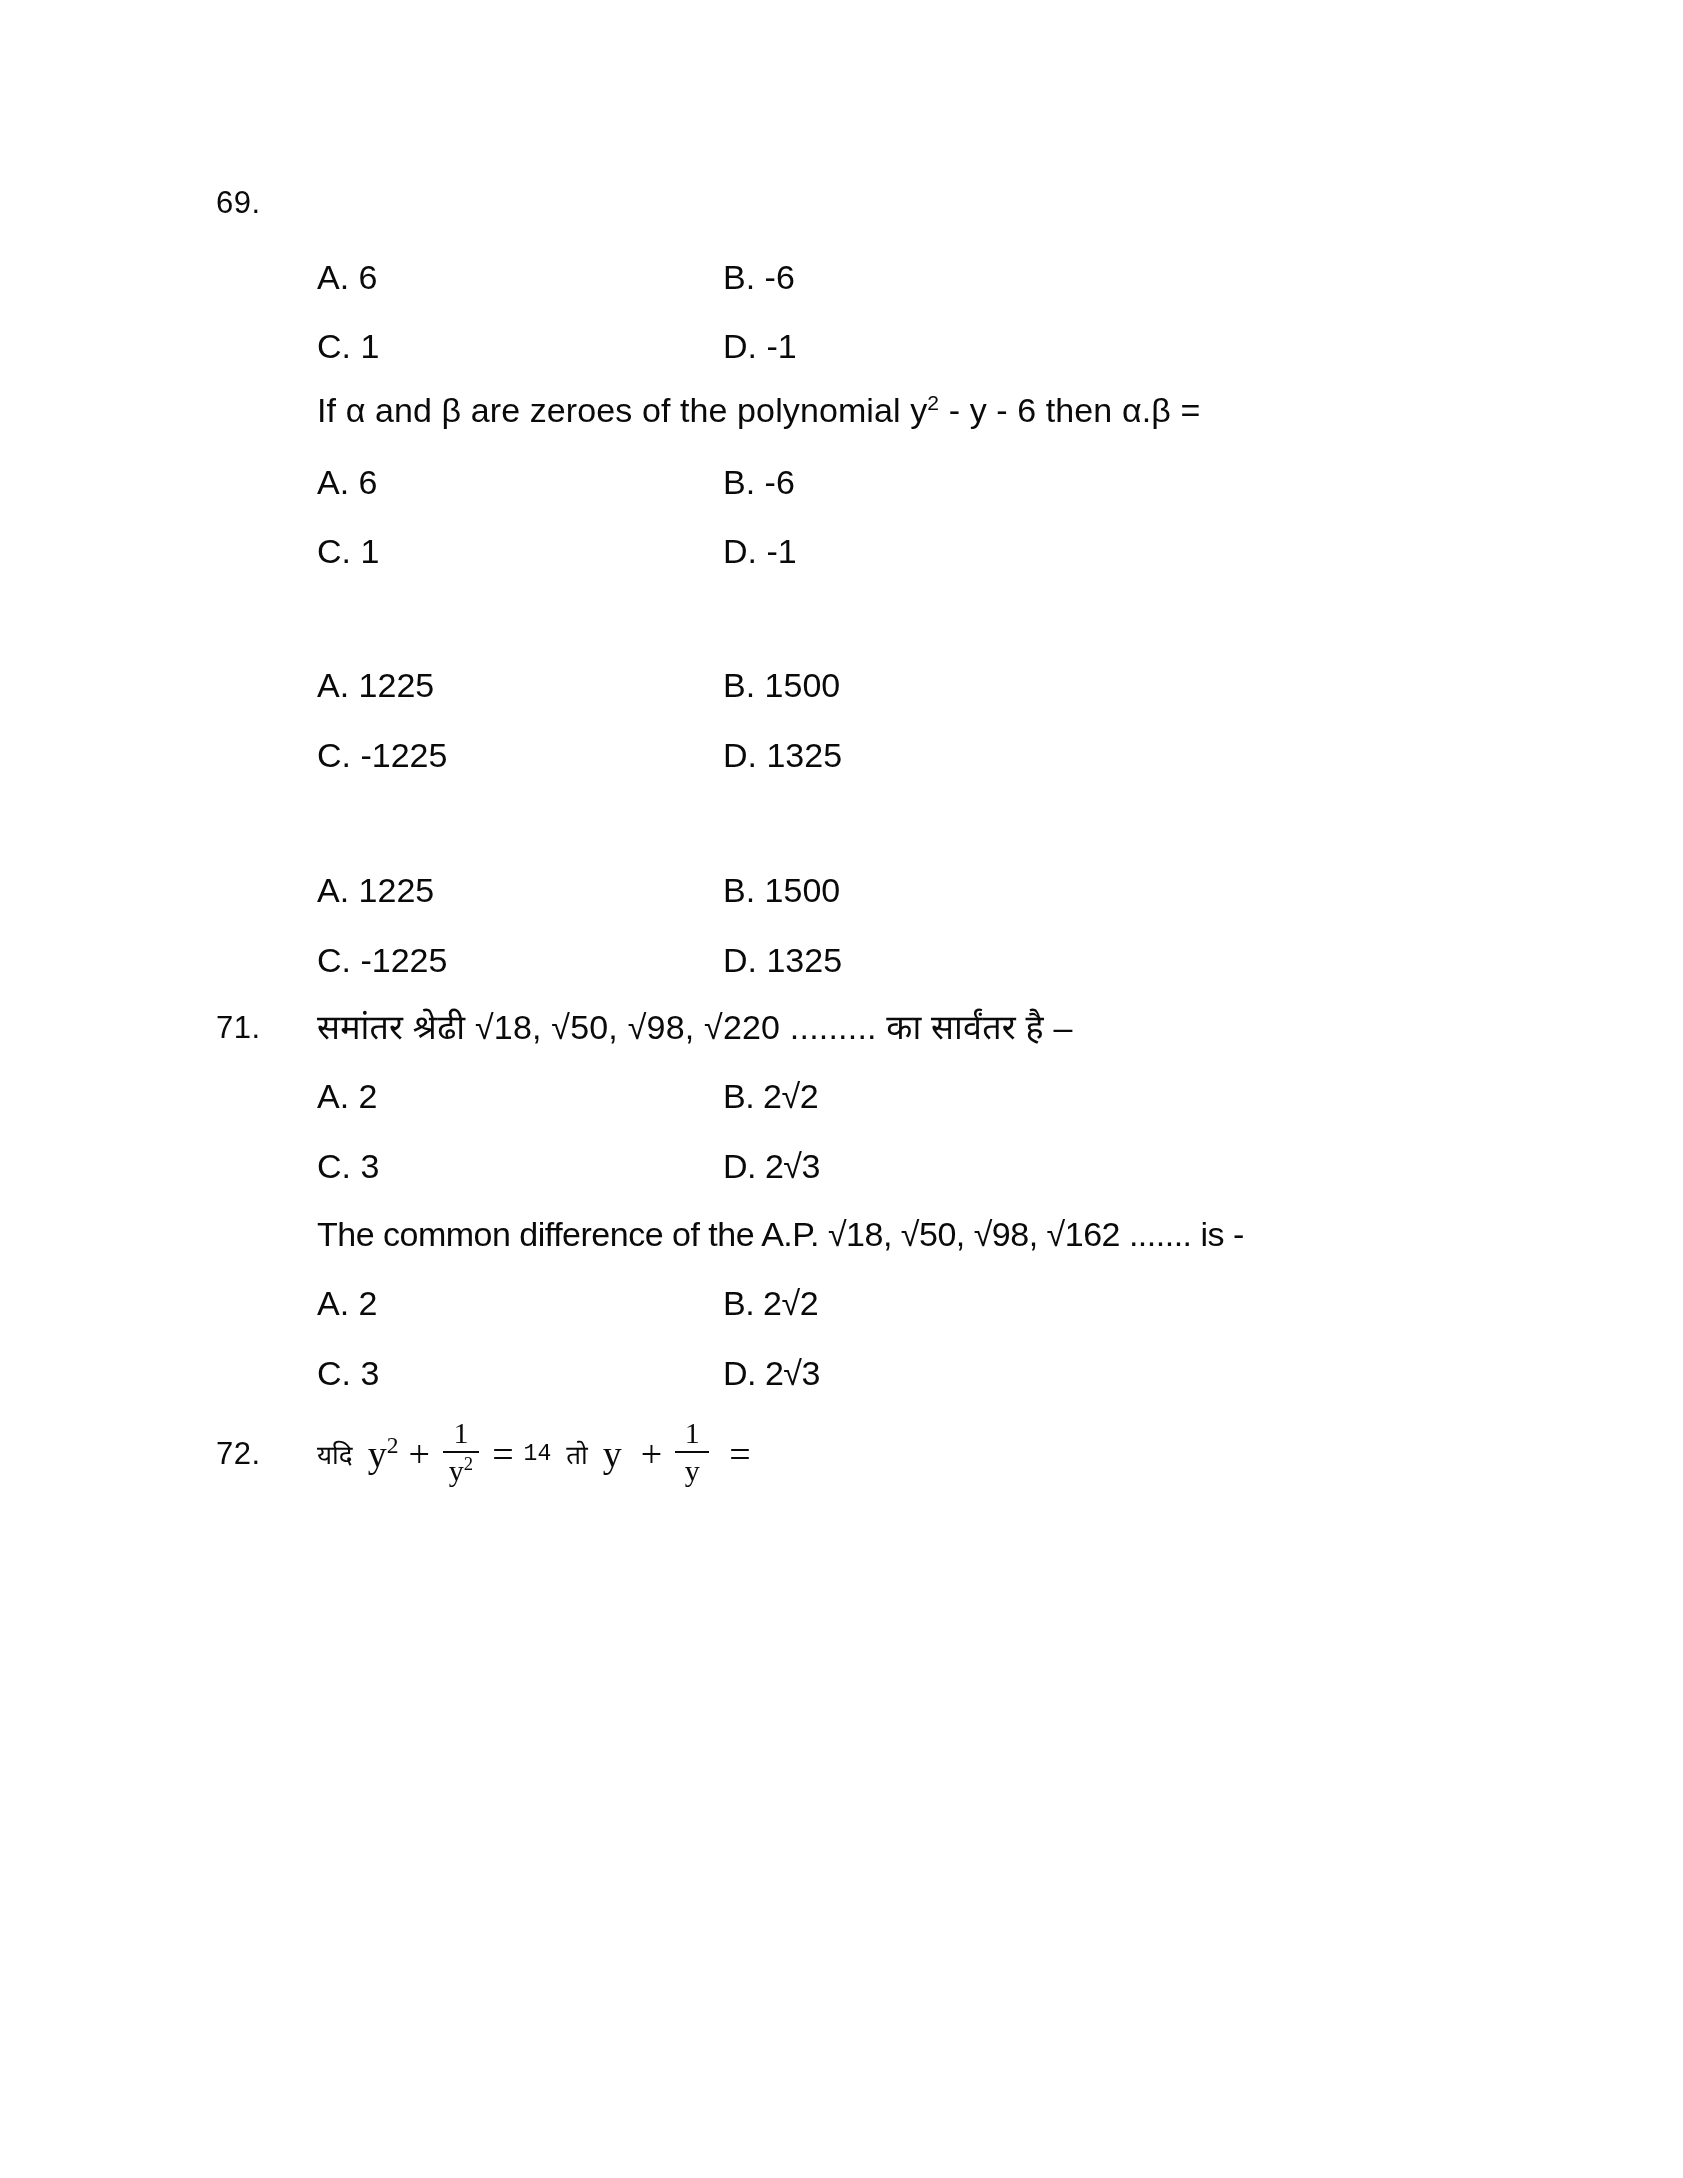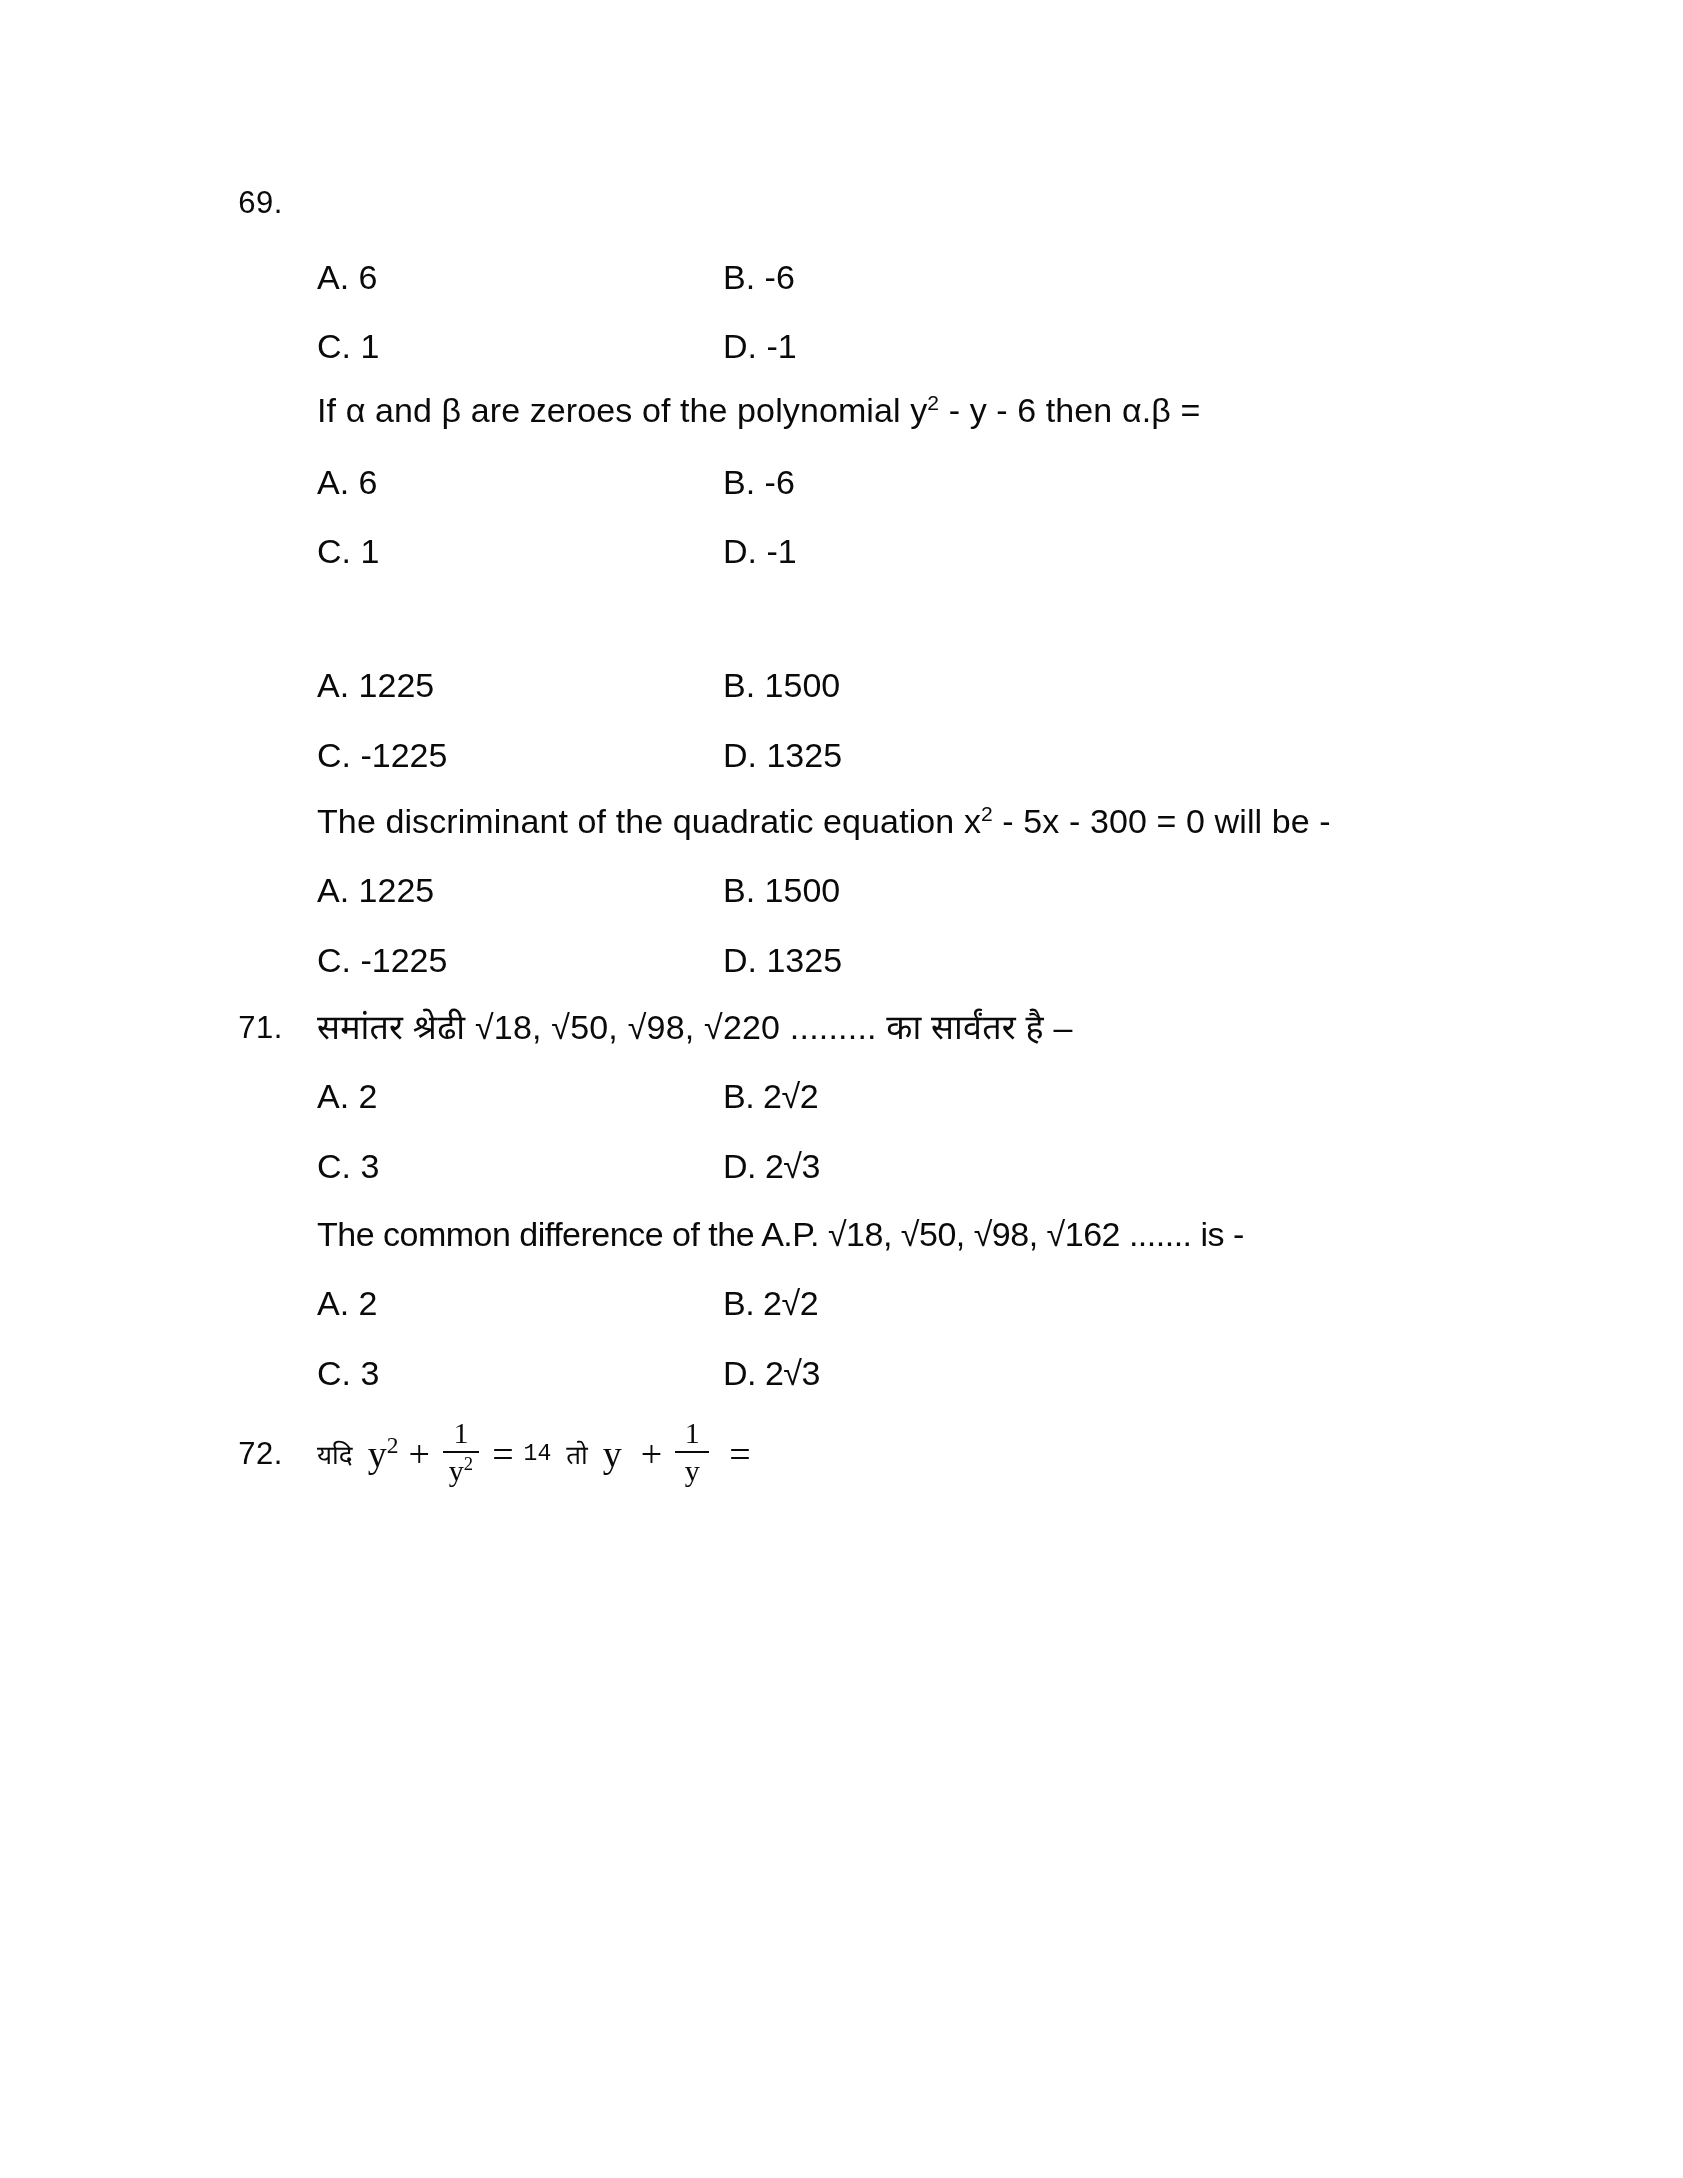--- a/index.html
+++ b/index.html
@@ -21,21 +21,21 @@
     position:absolute;
     left:0;
     width:1683px;
     height:79px;
     display:block;
   }
   .qnum{
     position:absolute;
     left:216px;
     width:89px;
-    text-align:center;
+    text-align:left;
     font-size:31px;
     line-height:79px;
     letter-spacing:0.5px;
   }
   .qtext{
     position:absolute;
     left:317px;
     top:0;
     line-height:79px;
     font-size:34px;
@@ -149,23 +149,20 @@
   <div class="row" style="top:646px">
     <span class="opt-left">A.  1225</span>
     <span class="opt-right">B.  1500</span>
   </div>
 
   <div class="row" style="top:716px">
     <span class="opt-left">C.  -1225</span>
     <span class="opt-right">D.  1325</span>
   </div>
 
-  <div class="row" style="top:782px">
-    <span class="qtext"><span>The discriminant of the quadratic equation x</span><sup>2</sup><span> - 5x - 300 = 0 will be -</span></span>
-  </div>
 
   <div class="row" style="top:851px">
     <span class="opt-left">A.  1225</span>
     <span class="opt-right">B.  1500</span>
   </div>
 
   <div class="row" style="top:921px">
     <span class="opt-left">C.  -1225</span>
     <span class="opt-right">D.  1325</span>
   </div>

